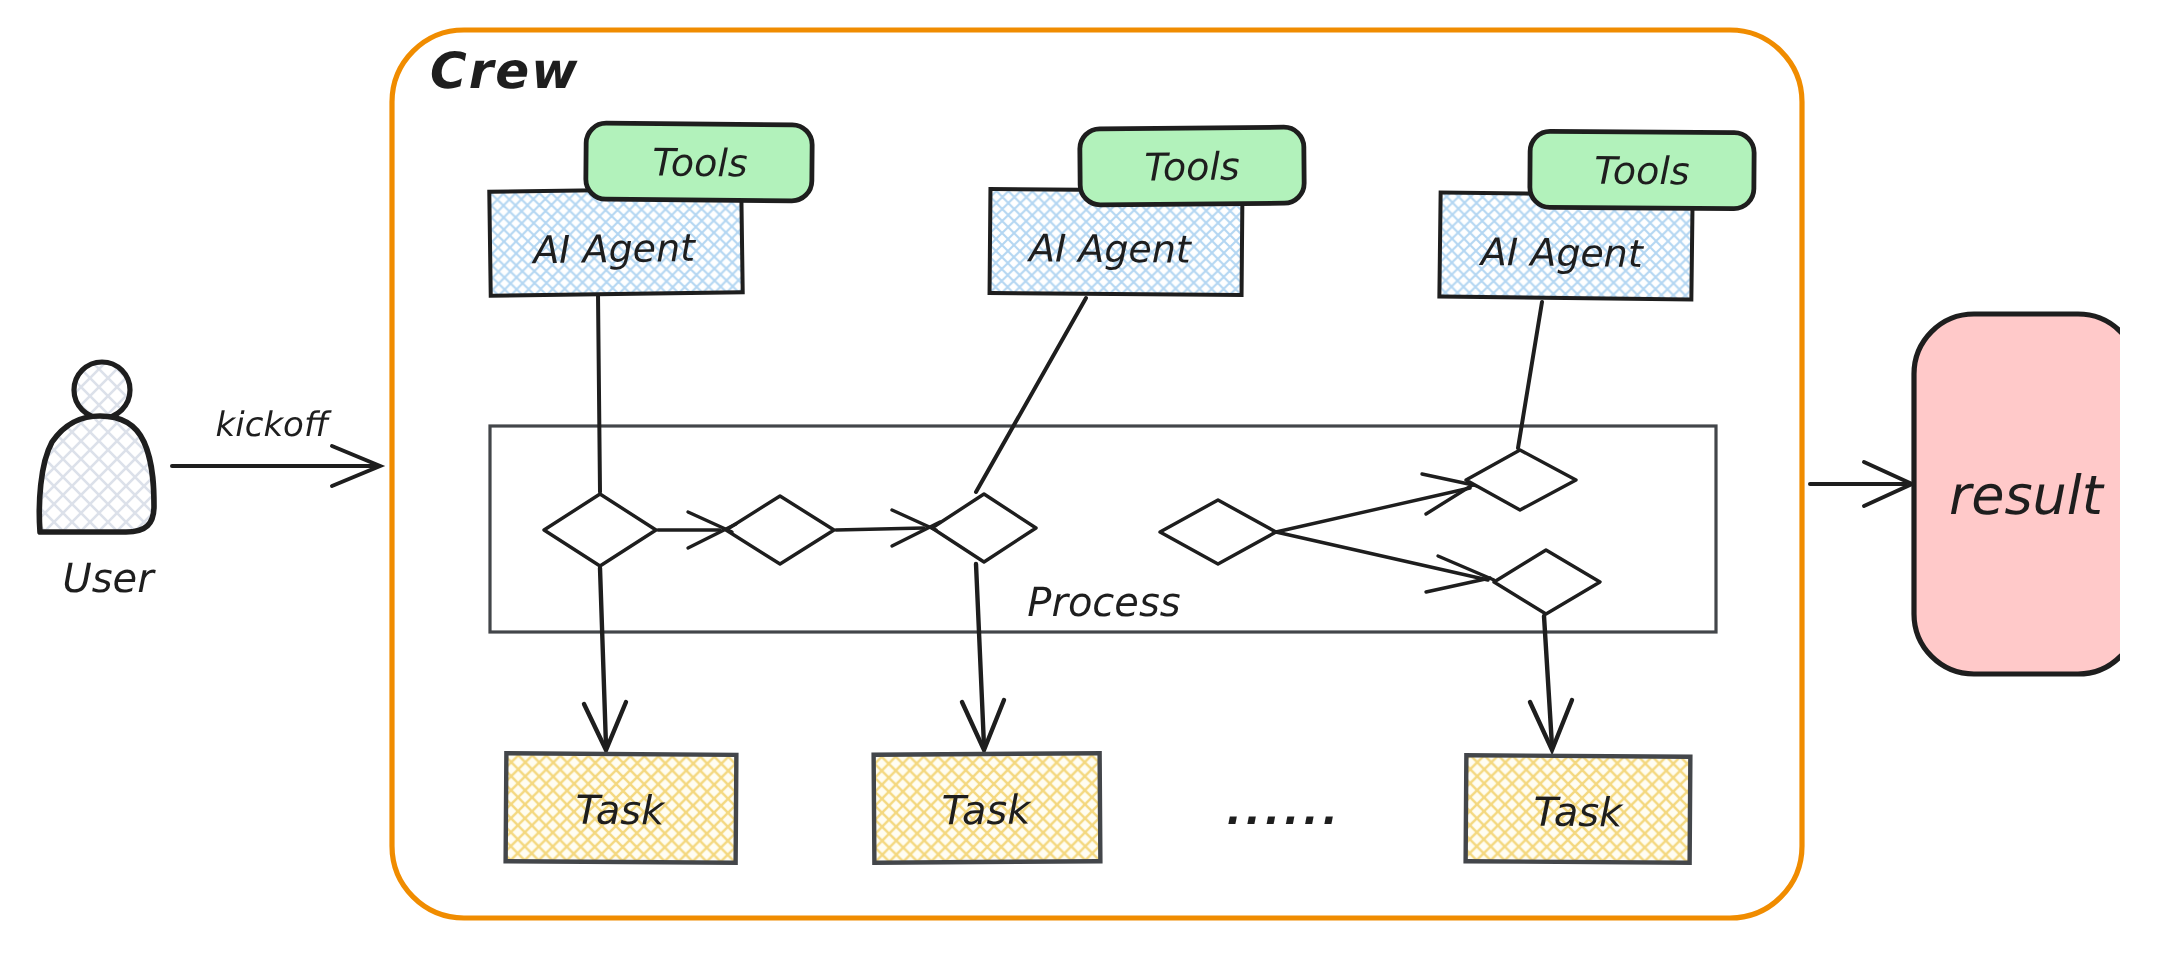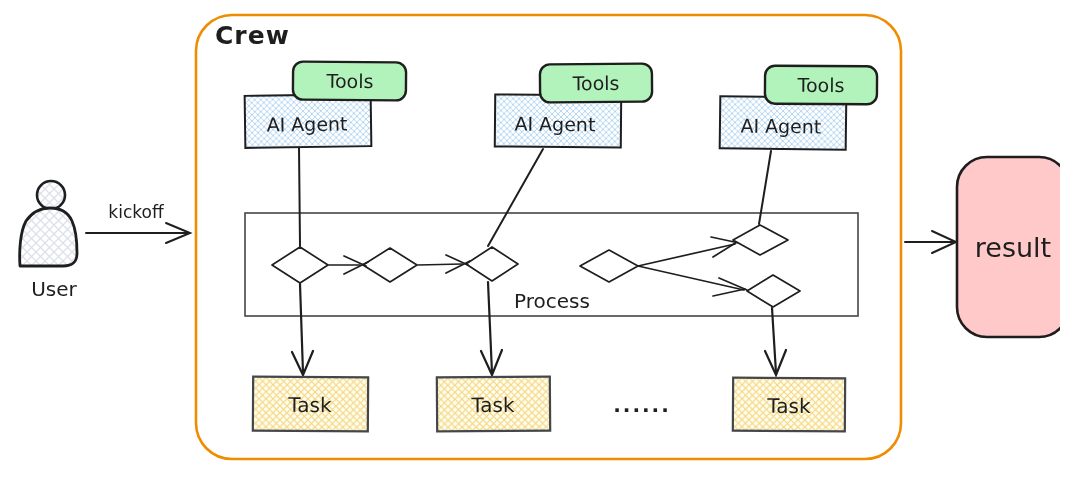--- a/index.html
+++ b/index.html
@@ -2,20 +2,21 @@
 <html><head>
 <meta charset="utf-8">
 <style>
   html,body{margin:0;padding:0;background:#ffffff;}
   .canvas-wrap{
     position:relative;
     width:1060px;height:484px;
     background:#ffffff;
     font-family:"DejaVu Sans", sans-serif;
     overflow:hidden;
+    font-style:italic;
   }
   svg{position:absolute;left:0;top:0;}
   text{
     fill:#1e1e1e;
     font-family:"DejaVu Sans", sans-serif;
   }
   .lbl-mid{font-size:19px;}
   .lbl-small{font-size:17px;}
   .lbl-title{font-size:25px;font-weight:600;letter-spacing:1px;}
   .lbl-result{font-size:27px;font-weight:500;}

